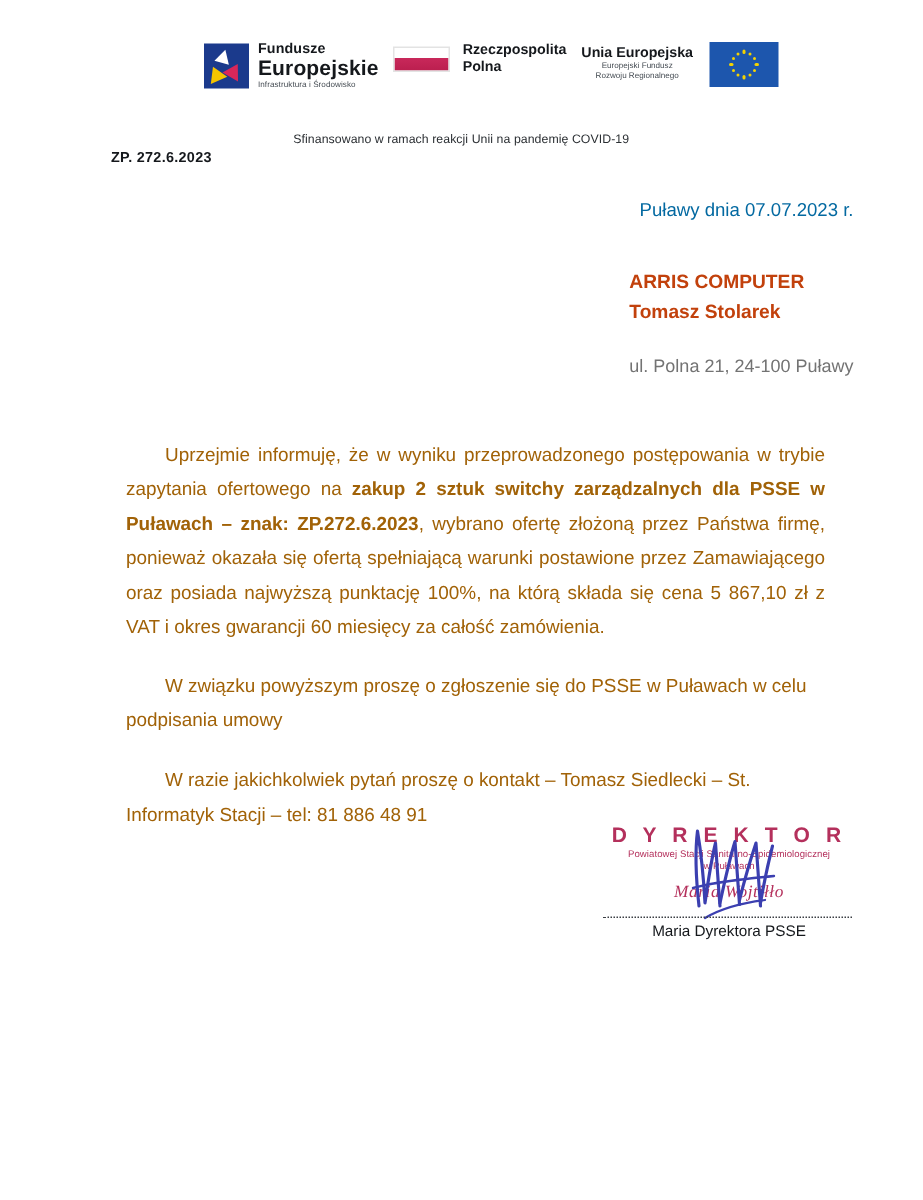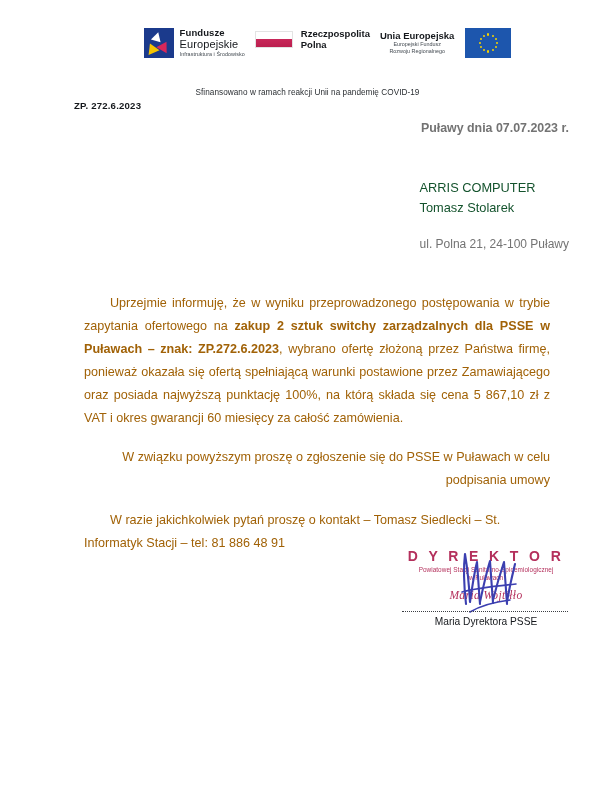--- a/index.html
+++ b/index.html
@@ -84,22 +84,22 @@
   .logo-text {
     line-height: 1.08;
   }
   .logo-text .l1 {
     font-size: 9.5px;
     font-weight: bold;
     color: #15181c;
     letter-spacing: 0.1px;
   }
   .logo-text .l2 {
-    font-size: 11px;
-    font-weight: normal;
+    font-size: 14px;
+    font-weight: bold;
     color: #15181c;
     letter-spacing: 0.1px;
   }
   .logo-text .l3 {
     font-size: 5.4px;
     color: #444b52;
     margin-top: 1.5px;
     letter-spacing: 0.05px;
   }
 
@@ -166,38 +166,37 @@
     left: 74px;
     font-size: 9.6px;
     font-weight: bold;
     color: #15181c;
     letter-spacing: 0.2px;
   }
 
   
   .date-line {
     position: absolute;
-    top: 121px;
+    top: 133px;
     right: 46px;
     font-size: 12.4px;
-    color: #737373;
-    font-weight: bold;
+    color: #0369a1;
   }
 
   .addressee {
     position: absolute;
     top: 178px;
     right: 46px;
     text-align: left;
   }
   .addressee .company,
   .addressee .person {
     font-size: 12.8px;
-    font-weight: normal;
-    color: #14532d;
+    font-weight: bold;
+    color: #c2410c;
     line-height: 1.55;
     text-align: left;
   }
   .addressee-inner {
     display: inline-block;
     text-align: left;
   }
   .addressee .street {
     font-size: 12px;
     color: #737373;
@@ -219,21 +218,21 @@
     text-align: justify;
     margin: 0 0 17px 0;
     text-indent: 26px;
   }
   .para.no-just {
     text-align: left;
   }
   .para b {
     font-weight: bold;
   }
-  .para.p2 { margin-top: 16px; text-align: right; }
+  .para.p2 { margin-top: 16px; }
   .para.p3 { margin-top: 14px; }
 
   
   .stamp-area {
     position: absolute;
     top: 548px;
     left: 396px;
     width: 180px;
     height: 90px;
   }

